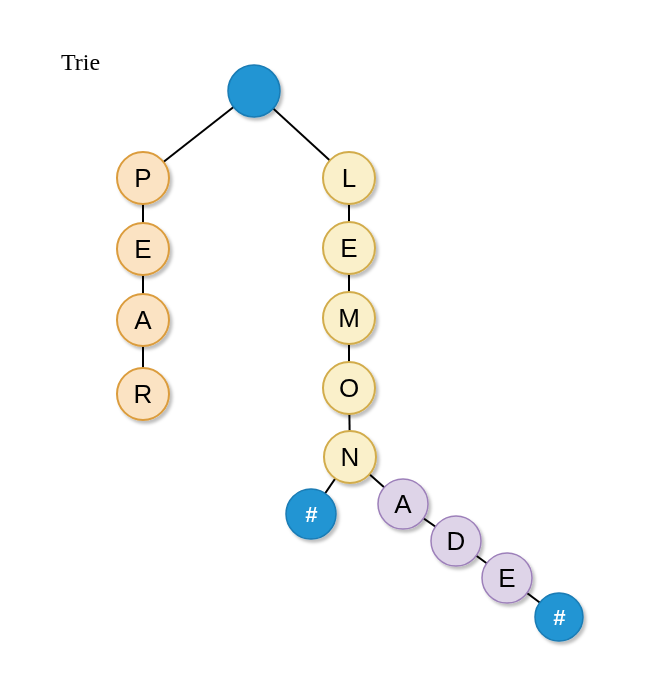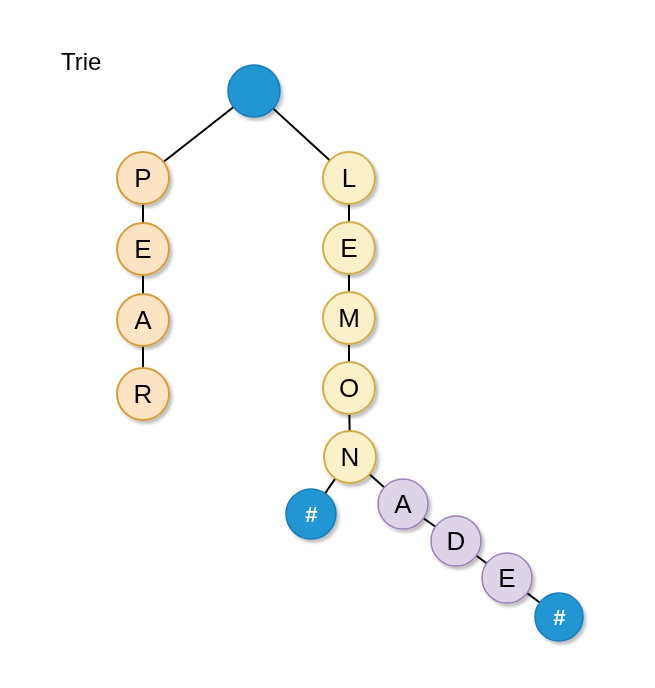--- a/index.html
+++ b/index.html
@@ -16,20 +16,21 @@
     overflow: hidden;
   }
   .diagram-title {
     position: absolute;
     left: 61px;
     top: 49px;
     font-size: 24px;
     line-height: 1.1;
     color: #000000;
     letter-spacing: 0px;
+    font-family: Liberation Serif, serif;
   }
   svg.trie-svg {
     position: absolute;
     left: 0;
     top: 0;
   }
   svg.trie-svg text {
     font-family: "Liberation Sans", sans-serif;
     user-select: none;
   }

